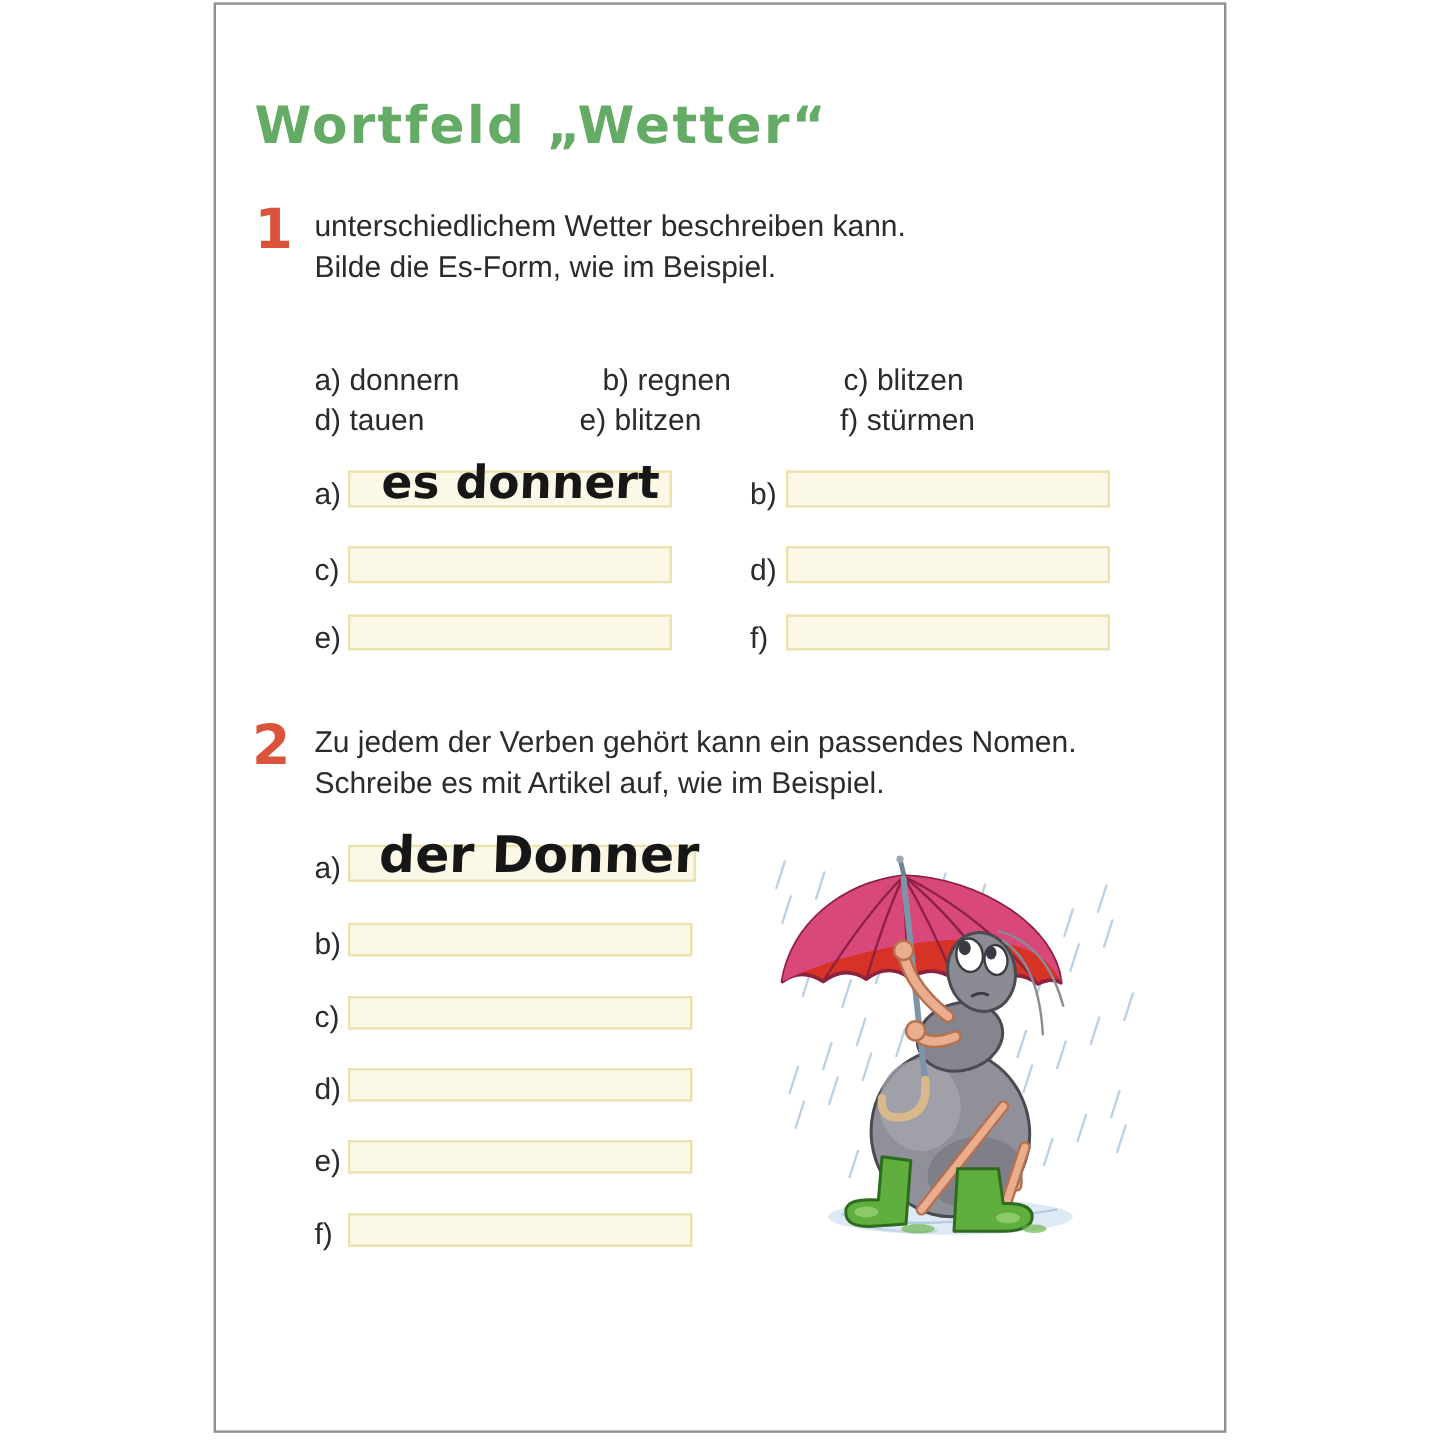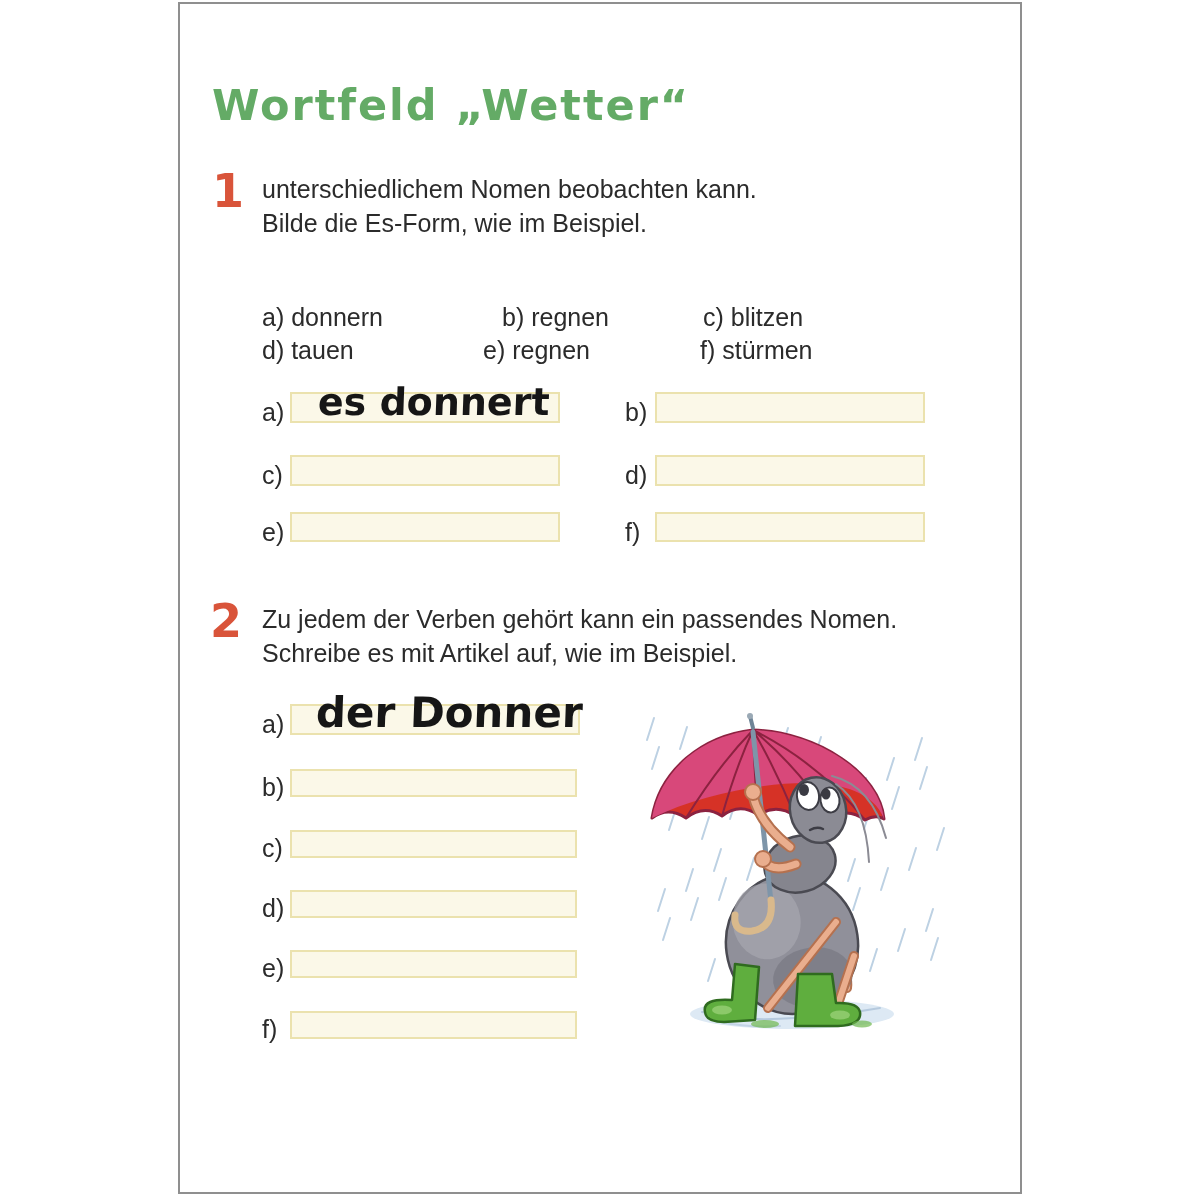--- a/index.html
+++ b/index.html
@@ -22,29 +22,29 @@
 </head>
 <body>
 
 <div class="canvas">
   <div class="page-frame"></div>
 
   <div class="abs title" style="left:212px;top:52px;margin-top:28px;">Wortfeld „Wetter“</div>
 
   <div class="abs ex-num" style="left:212px;top:168px;">1</div>
   <div class="abs" style="left:262px;top:172px;">
-    <div class="instr">unterschiedlichem Nomen beobachten kann.</div>
+    <div class="instr">unterschiedlichem Wetter beschreiben kann.</div>
     <div class="instr">Bilde die Es-Form, wie im Beispiel.</div>
   </div>
 
   <div class="abs verb" style="left:262px;top:303px;">a) donnern</div>
   <div class="abs verb" style="left:483px;top:303px;margin-left:19px;">b) regnen</div>
   <div class="abs verb" style="left:703px;top:303px;">c) blitzen</div>
   <div class="abs verb" style="left:262px;top:336px;">d) tauen</div>
-  <div class="abs verb" style="left:483px;top:336px;">e) regnen</div>
+  <div class="abs verb" style="left:483px;top:336px;">e) blitzen</div>
   <div class="abs verb" style="left:700px;top:336px;text-align:right;">f) stürmen</div>
 
   <div class="abs lbl" style="left:262px;top:398px;">a)</div>
   <div class="abs box" style="left:290px;top:392px;width:270px;height:31px;"></div>
   <div class="abs hand" style="left:318px;top:380px;font-size:38px;">es donnert</div>
 
   <div class="abs lbl" style="left:625px;top:398px;">b)</div>
   <div class="abs box" style="left:655px;top:392px;width:270px;height:31px;"></div>
 
   <div class="abs lbl" style="left:262px;top:461px;">c)</div>

